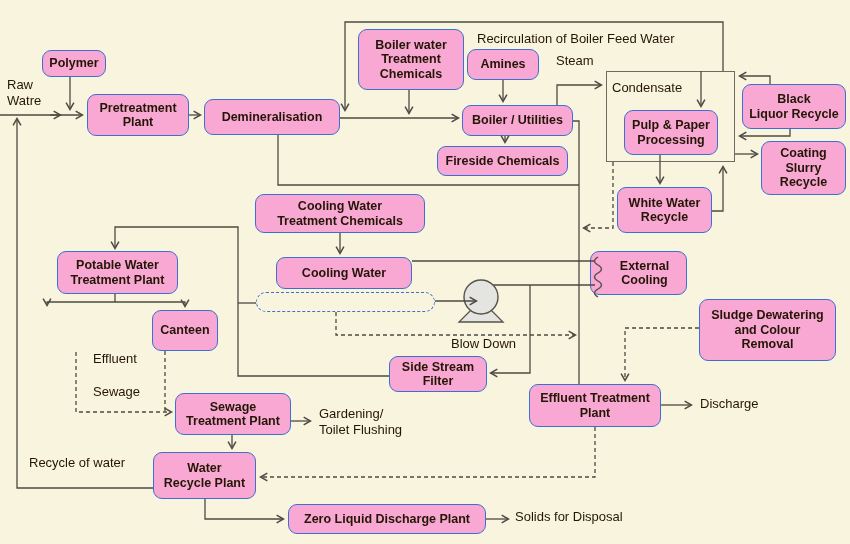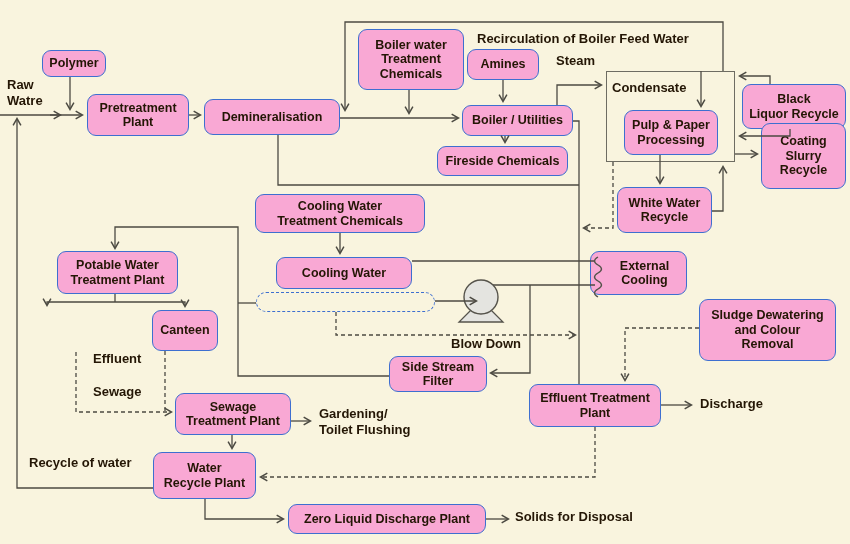--- a/index.html
+++ b/index.html
@@ -4,21 +4,21 @@
 <style>
   html,body{margin:0;padding:0;background:#e8e4d4;}
   .canvas{position:relative;width:850px;height:544px;background:#f9f4de;
           font-family:"Liberation Sans",sans-serif;color:#241605;overflow:hidden;}
   .box{position:absolute;border:1.6px solid #3e6fd0;border-radius:9px;background:#f9a8d4;
        display:flex;align-items:center;justify-content:center;text-align:center;
        font-size:12.5px;font-weight:bold;line-height:1.16;box-sizing:border-box;padding:0 2px;}
   .box span{white-space:pre-line;}
   .container-box{position:absolute;border:1.5px solid #6e6c62;background:transparent;box-sizing:border-box;}
   .dashed-box{position:absolute;border:1.6px dashed #3e6fd0;border-radius:10px;background:#f9f4de;box-sizing:border-box;}
-  .flabel{position:absolute;font-size:13px;font-weight:bold;white-space:pre-line;line-height:1.2;}
+  .flabel{position:absolute;font-size:13px;font-weight:normal;white-space:pre-line;line-height:1.2;}
   svg.wires{position:absolute;left:0;top:0;pointer-events:none;}
 </style>
 </head>
 <body>
 
 <div class="canvas">
 
   <div class="container-box" style="left:606px;top:71px;width:129px;height:91px"></div>
   <div class="flabel" style="left:612px;top:80px">Condensate</div>
 
@@ -49,21 +49,21 @@
       <span>Pulp &amp; Paper
 Processing</span>
     </div>
   <div class="box" style="left:437px;top:146px;width:131px;height:30px">
       <span>Fireside Chemicals</span>
     </div>
   <div class="box" style="left:742px;top:84px;width:104px;height:45px">
       <span>Black
 Liquor Recycle</span>
     </div>
-  <div class="box" style="left:761px;top:123px;width:85px;height:66px">
+  <div class="box" style="left:761px;top:141px;width:85px;height:54px">
       <span>Coating
 Slurry
 Recycle</span>
     </div>
   <div class="box" style="left:617px;top:187px;width:95px;height:46px">
       <span>White Water
 Recycle</span>
     </div>
   <div class="box" style="left:255px;top:194px;width:170px;height:39px">
       <span>Cooling Water

